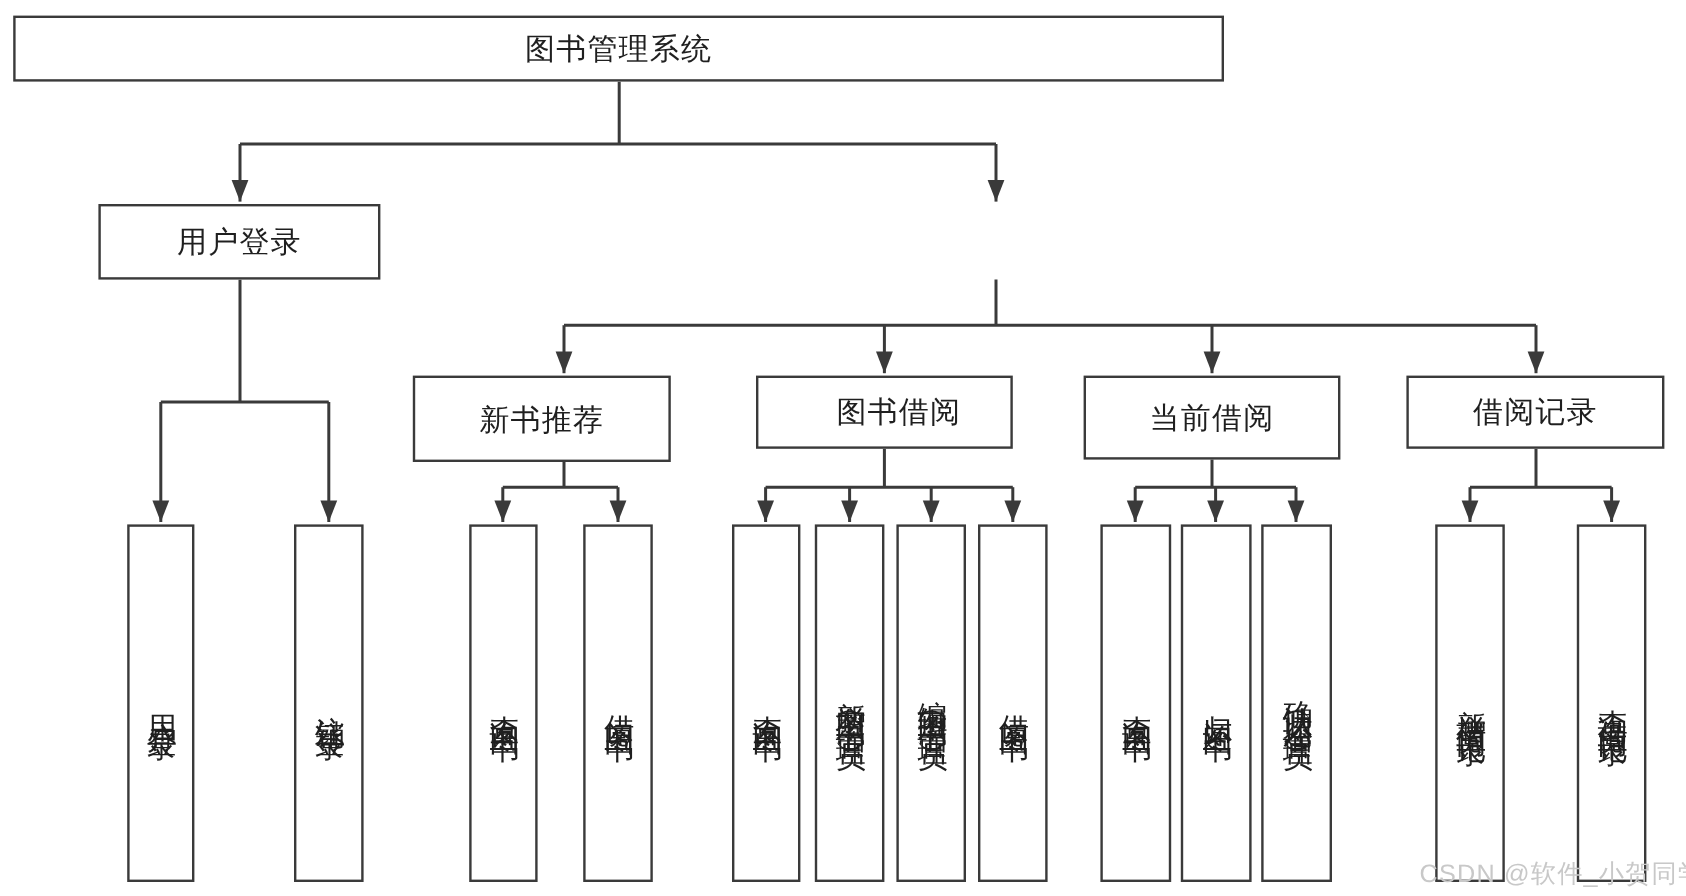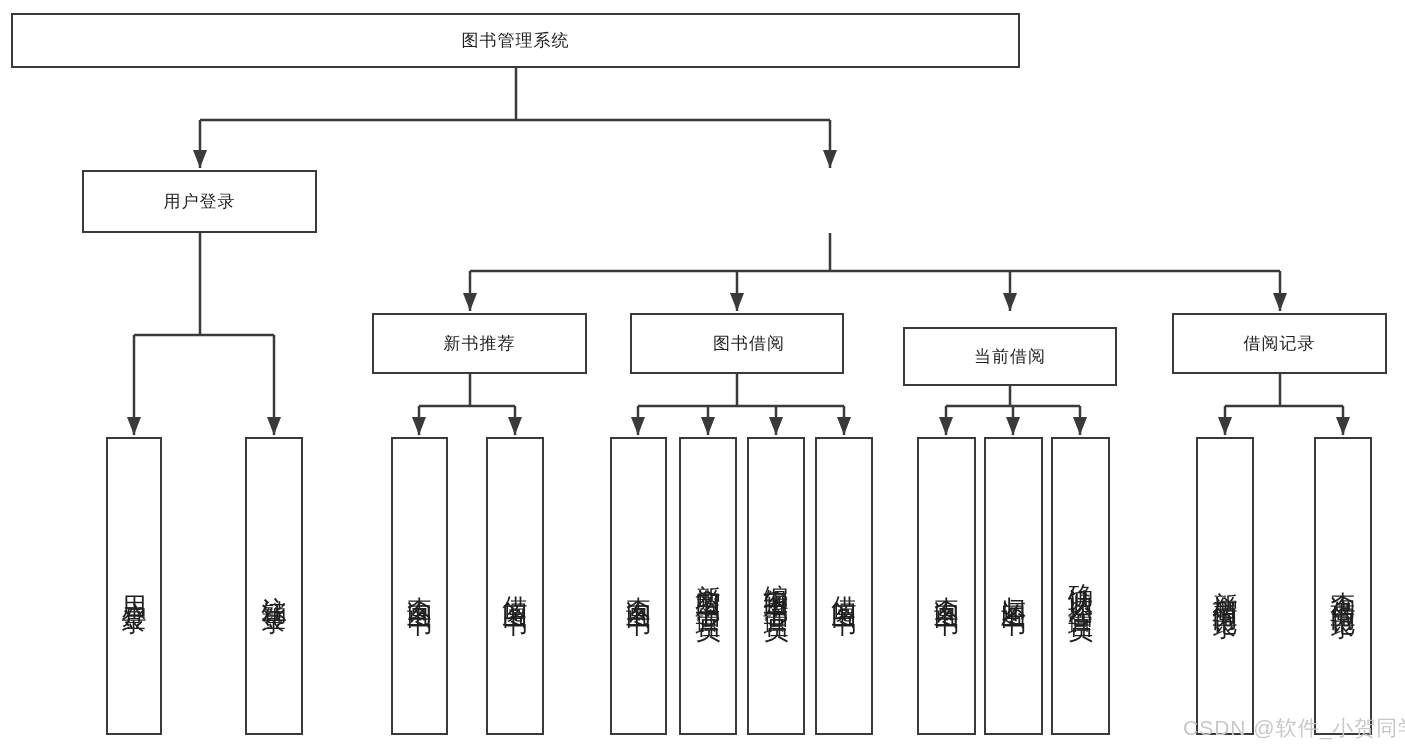--- a/index.html
+++ b/index.html
@@ -30,21 +30,21 @@
     position: absolute;
     background: #fff;
     border: 2.5px solid var(--line);
     box-sizing: border-box;
     display: flex;
     align-items: center;
     justify-content: center;
     color: var(--text);
   }
   .node.h span {
-    font-size: 17px;
+    font-size: 25px;
     letter-spacing: 1px;
     white-space: nowrap;
     font-family: Liberation Mono, monospace;
   }
   .node.v span {
     writing-mode: vertical-rl;
     text-orientation: mixed;
     font-size: 25px;
     letter-spacing: 5px;
     line-height: 1;
@@ -109,27 +109,27 @@
   </svg>
 
   <div class="node h" style="left:11px; top:13px; width:1009px; height:55px;">
     <span>图书管理系统</span>
   </div>
 
   <div class="node h" style="left:82px; top:170px; width:235px; height:63px;">
     <span>用户登录</span>
   </div>
 
-  <div class="node h" style="left:372px; top:313px; width:215px; height:61px;">
+  <div class="node h" style="left:344px; top:313px; width:215px; height:72px;">
     <span>新书推荐</span>
   </div>
   <div class="node h" style="left:630px; top:313px; width:214px; height:61px;padding-left:24px;">
     <span>图书借阅</span>
   </div>
-  <div class="node h" style="left:903px; top:327px; width:214px; height:59px;align-items:center;">
+  <div class="node h" style="left:903px; top:313px; width:214px; height:70px;align-items:center;">
     <span>当前借阅</span>
   </div>
   <div class="node h" style="left:1172px; top:313px; width:215px; height:61px;">
     <span>借阅记录</span>
   </div>
 
   <div class="node v" style="left:106px; top:437px; width:56px; height:298px;">
     <span>用户登录</span>
   </div>
   <div class="node v" style="left:245px; top:437px; width:58px; height:298px;">

